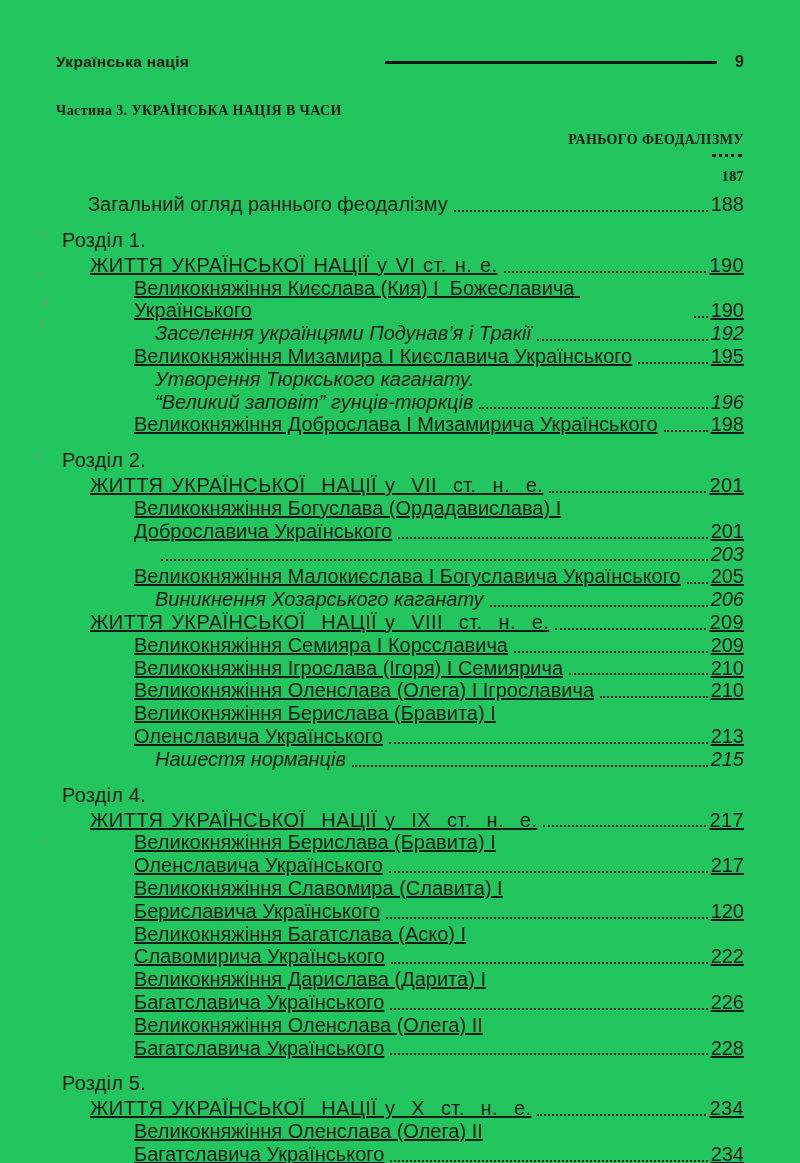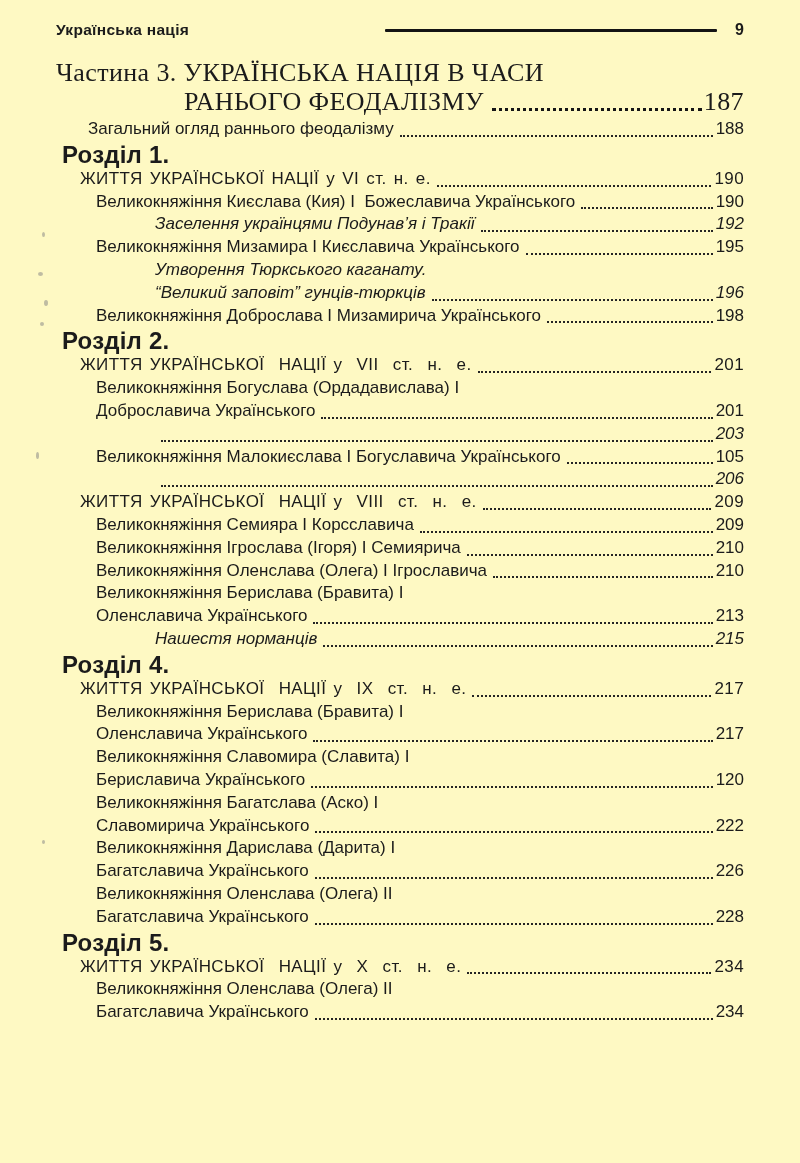--- a/index.html
+++ b/index.html
@@ -1,71 +1,71 @@
 <!DOCTYPE html>
 <html lang="uk"><head>
 <meta charset="utf-8">
 <style>
   html, body { margin: 0; padding: 0; background: #ffffff; }
   .page {
     position: relative;
     width: 800px;
     height: 1163px;
     box-sizing: border-box;
-    background: #fef9c3;
+    background: #22c55e;
     color: #1b1b1b;
     font-family: "Liberation Sans", sans-serif;
-    padding: 19px 56px 0 56px;
+    padding: 51px 56px 0 56px;
     overflow: hidden;
   }
 
   
   .running-head { display: flex; align-items: center; height: 22px; }
   .rh-title { font-weight: bold; font-size: 15.5px; letter-spacing: 0.3px; }
   .rh-rule {
     height: 3px; background: #141414; width: 332px;
     margin-left: auto; margin-right: 18px; border-radius: 1px;
   }
   .rh-page { font-weight: bold; font-size: 16px; }
 
   
   .part-title {
-    margin-top: 17px;
+    margin-top: 23px;
     font-family: "Liberation Serif", serif;
-    font-weight: normal;
-    font-size: 26px;
+    font-weight: bold;
+    font-size: 14px;
     line-height: 29px;
     letter-spacing: 0.4px;
   }
-  .pt-line2row { display: flex; align-items: flex-end; margin-left: 128px; }
+  .pt-line2row { display: flex; align-items: flex-end; margin-left: 128px; flex-direction: column; }
   .title-dots {
     flex: 1 1 auto; align-self: flex-end;
     border-bottom: 3px dotted #161616;
     margin: 0 2px 5px 8px; min-width: 30px;
   }
 
   
   .toc { margin-top: 2px; }
-  .toc-row { display: flex; align-items: flex-end; font-size: 17px; line-height: 22.8px; }
+  .toc-row { display: flex; align-items: flex-end; font-size: 20px; line-height: 22.8px; }
   .lvl-intro { margin-left: 32px; }
-  .lvl-1 { margin-left: 24px; letter-spacing: 0.4px; word-spacing: 2px; }
-  .lvl-2 { margin-left: 40px; }
+  .lvl-1 { margin-left: 34px; letter-spacing: 0.4px; word-spacing: 2px; text-decoration: underline; }
+  .lvl-2 { margin-left: 78px; text-decoration: underline; }
   .lvl-3 { margin-left: 99px; }
   .italic { font-style: italic; }
   .entry-text { white-space: pre-wrap; }
   .dots {
     flex: 1 1 auto; align-self: flex-end;
     border-bottom: 2px dotted #242424;
     margin: 0 3px 4px 6px; min-width: 14px;
   }
   .pageno { white-space: nowrap; }
 
   .section-label {
-    font-size: 24px; font-weight: bold;
-    line-height: 23px; margin: 2px 0 2px 6px; letter-spacing: 0.2px;
+    font-size: 20px; font-weight: normal;
+    line-height: 23px; margin: 13px 0 2px 6px; letter-spacing: 0.2px;
   }
 
   
   .speck { position: absolute; background: #8a8a86; border-radius: 50%; opacity: 0.55; }
 </style>
 </head>
 <body>
 
 <div class="page">
 
@@ -141,23 +141,24 @@
           <span class="dots"></span>
           <span class="pageno">201</span>
         </div>
         <div class="toc-row lvl-3 italic">
           <span class="dots"></span>
           <span class="pageno">203</span>
         </div>
         <div class="toc-row lvl-2">
           <span class="entry-text">Великокняжіння Малокиєслава І Богуславича Українського</span>
           <span class="dots"></span>
-          <span class="pageno">105</span>
-        </div>
-        <div class="toc-row lvl-3 italic">
+          <span class="pageno">205</span>
+        </div>
+        <div class="toc-row lvl-3 italic">
+          <span class="entry-text">Виникнення Хозарського каганату</span>
           <span class="dots"></span>
           <span class="pageno">206</span>
         </div>
       </div>
       <div class="toc-section">
         <div class="toc-row lvl-1">
           <span class="entry-text">ЖИТТЯ УКРАЇНСЬКОЇ  НАЦІЇ у  VIII  ст.  н.  е.</span>
           <span class="dots"></span>
           <span class="pageno">209</span>
         </div>

